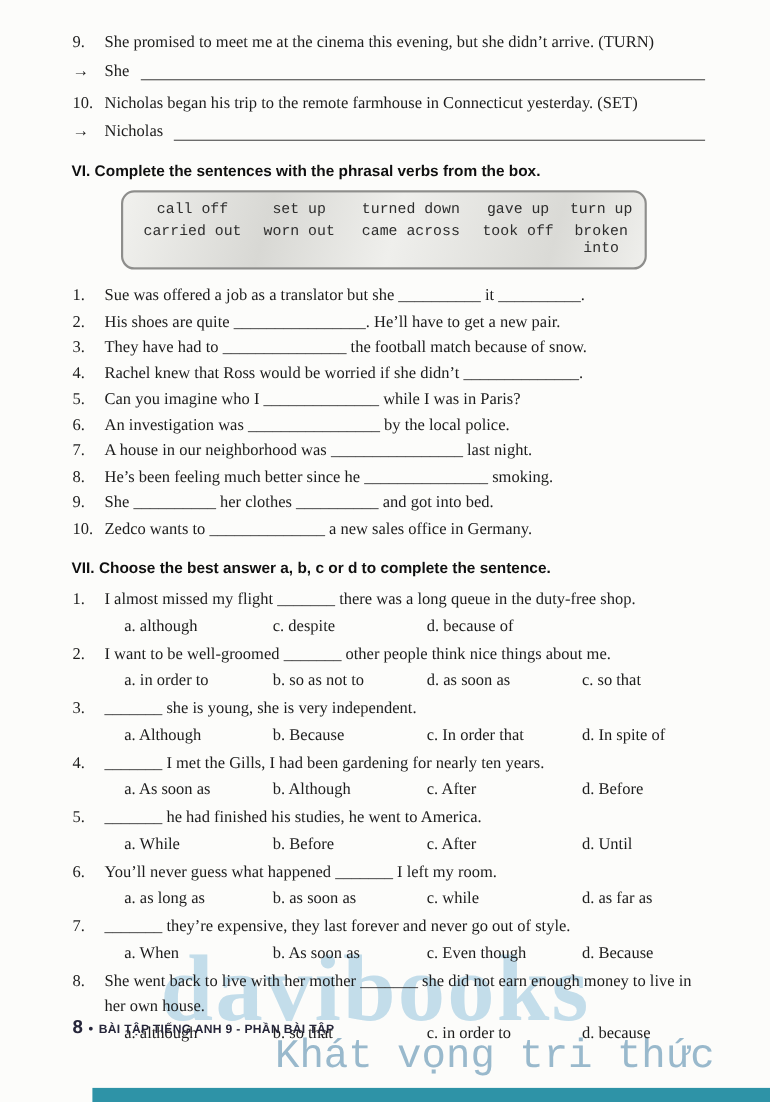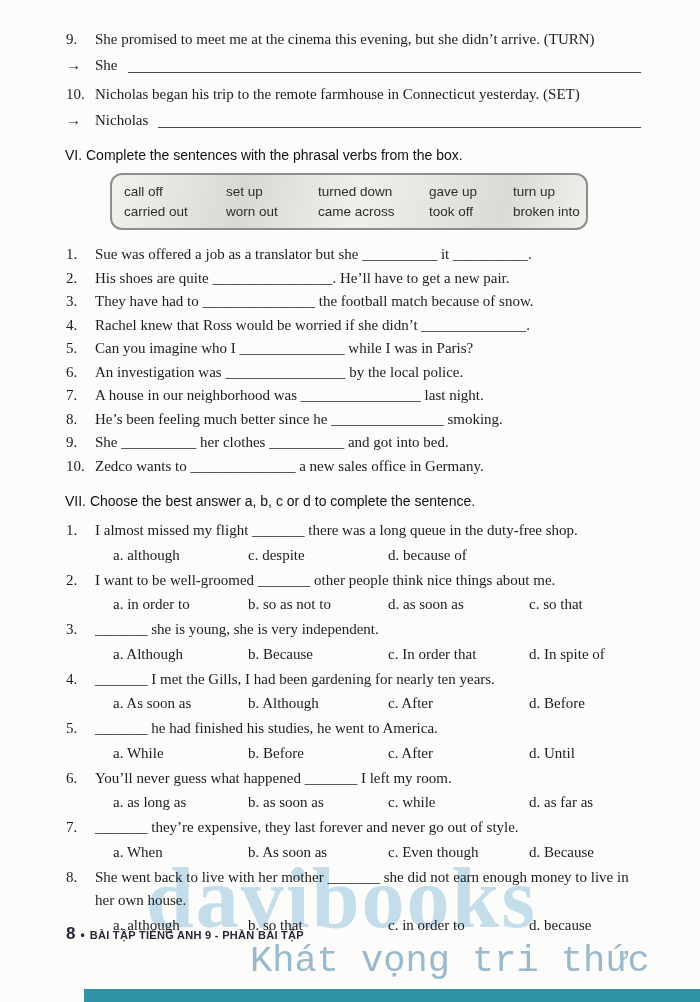--- a/index.html
+++ b/index.html
@@ -13,31 +13,31 @@
   .line { display:flex; line-height:23px; margin-bottom:2px; }
   .num  { flex:none; width:29px; }
   .txt  { flex:1; }
 
   .ans-line { display:flex; align-items:flex-end; line-height:24px; margin-bottom:6px; }
   .ans-line .num { flex:none; width:29px; }
   .ans-line .word { flex:none; }
   .blank-rule { flex:1; border-bottom:1px solid #4a4a4a; margin:0 4px 4px 10px; }
 
   .sec-title {
-    font-family:"Liberation Sans", sans-serif; font-weight:normal;
+    font-family:"Liberation Sans", sans-serif; font-weight:bold;
     font-size:14px; color:#101010; margin:15px 0 10px -1px;
   }
 
   .verb-box {
     margin:4px 0 13px 44px; width:478px; box-sizing:border-box;
     border:2px solid #8e8e8c; border-radius:12px;
     background:linear-gradient(105deg,#f1f1ee 0%,#d8d8d4 28%,#efefec 52%,#dadad6 82%,#efefec 100%);
     display:grid; grid-template-columns:102px 92px 111px 84px auto;
     padding:9px 6px 9px 12px; row-gap:5px;
-    font-family:Liberation Sans, sans-serif; font-size:13.5px; color:#2d2d2d;
+    font-family:Liberation Mono, monospace; font-size:13.5px; color:#2d2d2d;text-align:center;
   }
 
   .list6 .line { line-height:23.5px; margin-bottom:0; }
 
   .mcq .qline { display:flex; line-height:23.5px; }
   .mcq .opts {
     display:grid; grid-template-columns:135px 140px 141px auto;
     margin-left:47px; line-height:24px; margin-bottom:2px;
   }
 

